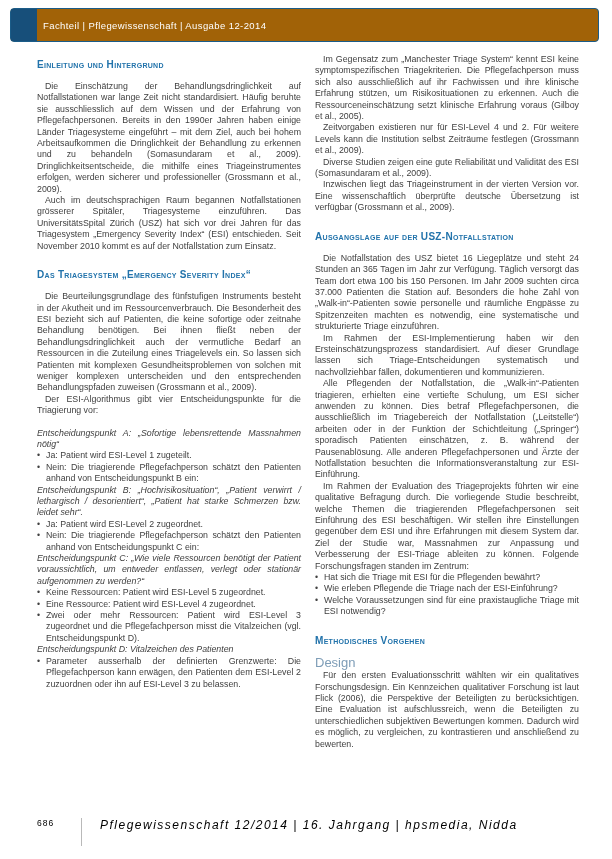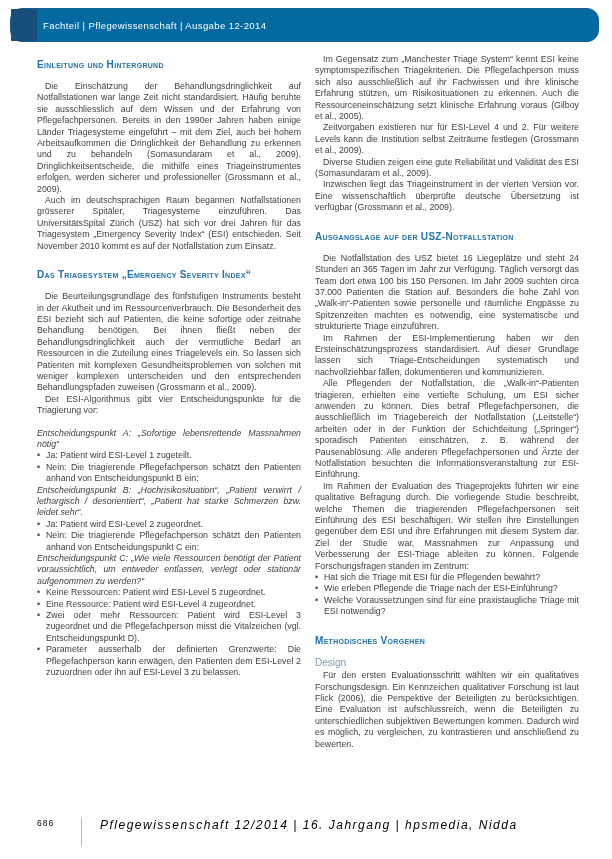--- a/index.html
+++ b/index.html
@@ -9,23 +9,23 @@
     height: 859px;
     background: #ffffff;
     font-family: "Liberation Sans", sans-serif;
     overflow: hidden;
   }
   
   .header-bar {
     position: absolute;
     left: 10px; top: 8px;
     width: 589px; height: 34px;
-    background: #0369a1;
+    background: #a16207;
     border: 1px solid #1b5c88;
-    border-radius: 12px;
+    border-radius: 4px;
     display: flex;
     align-items: center;
     box-sizing: border-box;
   }
   .header-accent {
     width: 26px;
     height: 100%;
     background: #174f7a;
     border-radius: 1px 0 0 1px;
     flex: 0 0 auto;
@@ -77,21 +77,21 @@
     padding-left: 9px;
     text-align: justify;
   }
   li::before {
     content: "\2022";
     position: absolute;
     left: 0; top: 0;
   }
   .subhead {
     color: #7e9db7;
-    font-size: 10px;
+    font-size: 13px;
     margin: 5px 0 2px 0;
     text-align: left;
   }
   
   .footer {
     position: absolute;
     left: 37px; right: 33px;
     bottom: 13px;
     height: 28px;
     display: flex;
@@ -150,20 +150,21 @@
         <li>Nein: Die triagierende Pflegefachperson schätzt den Patienten anhand von Entscheidungspunkt C ein:</li>
       </ul>
 
       <p class="dp"><span class="dp-label">Entscheidungspunkt C:</span> <span class="dp-quote">„Wie viele Ressourcen benötigt der Patient voraussichtlich, um entweder entlassen, verlegt oder stationär aufgenommen zu werden?“</span></p>
       <ul>
         <li>Keine Ressourcen: Patient wird ESI-Level 5 zugeordnet.</li>
         <li>Eine Ressource: Patient wird ESI-Level 4 zugeordnet.</li>
         <li>Zwei oder mehr Ressourcen: Patient wird ESI-Level 3 zugeordnet und die Pflegefachperson misst die Vitalzeichen (vgl. Entscheidungspunkt D).</li>
       </ul>
 
+      <p class="dp"><span class="dp-label">Entscheidungspunkt D:</span> <span class="dp-quote">Vitalzeichen des Patienten</span></p>
       <ul>
         <li>Parameter ausserhalb der definierten Grenzwerte: Die Pflegefachperson kann erwägen, den Patienten dem ESI-Level 2 zuzuordnen oder ihn auf ESI-Level 3 zu belassen.</li>
       </ul>
     </div>
 
     <div class="col col-right">
       <p>Im Gegensatz zum „Manchester Triage System“ kennt ESI keine symptomspezifischen Triagekriterien. Die Pflegefachperson muss sich also ausschließlich auf ihr Fachwissen und ihre klinische Erfahrung stützen, um Risikosituationen zu erkennen. Auch die Ressourceneinschätzung setzt klinische Erfahrung voraus (Gilboy et al., 2005).</p>
       <p>Zeitvorgaben existieren nur für ESI-Level 4 und 2. Für weitere Levels kann die Institution selbst Zeiträume festlegen (Grossmann et al., 2009).</p>
       <p>Diverse Studien zeigen eine gute Reliabilität und Validität des ESI (Somasundaram et al., 2009).</p>
       <p>Inzwischen liegt das Triageinstrument in der vierten Version vor. Eine wissenschaftlich überprüfte deutsche Übersetzung ist verfügbar (Grossmann et al., 2009).</p>

